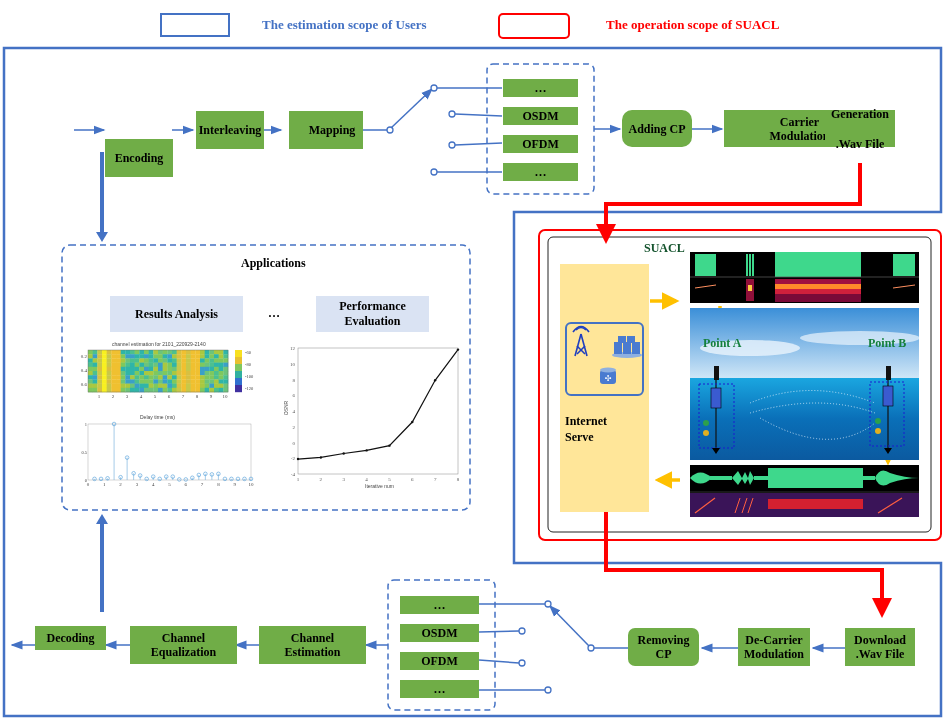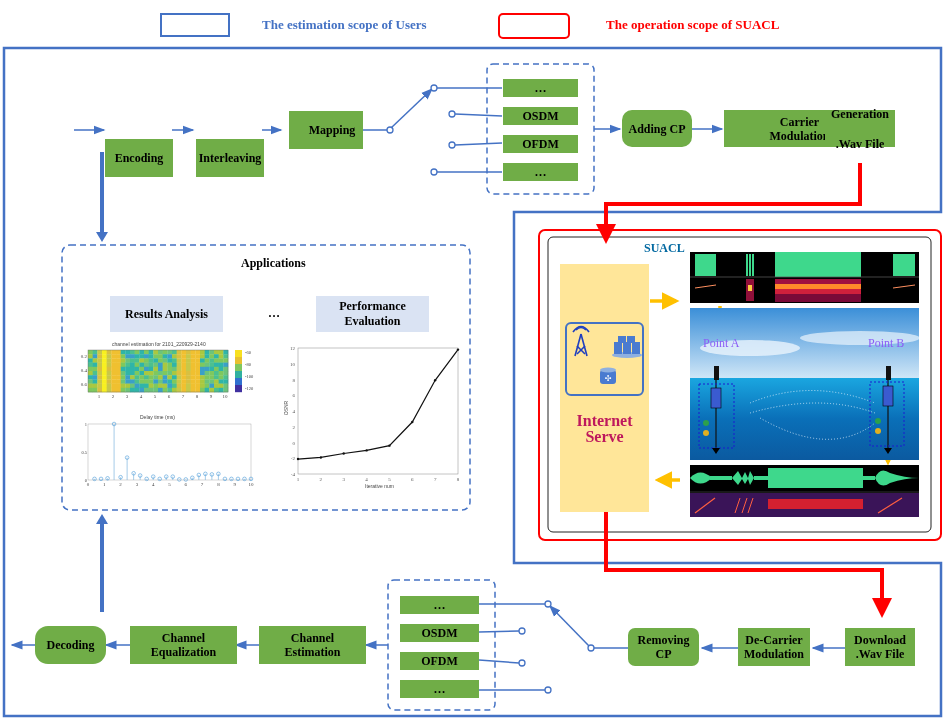--- a/index.html
+++ b/index.html
@@ -4,24 +4,24 @@
 <style>
   html,body{margin:0;padding:0;background:#fff;}
   body{width:947px;height:727px;position:relative;overflow:hidden;font-family:"Liberation Serif",serif;}
   .abs{position:absolute;}
   .gbox{position:absolute;background:#70ad47;color:#000;font-weight:bold;font-size:12px;display:flex;align-items:center;justify-content:center;text-align:center;line-height:14px;font-family:"Liberation Serif",serif;}
   .gsmall{font-size:12px;}
   .lbox{position:absolute;background:#dae3f3;font-weight:bold;font-size:12px;display:flex;align-items:center;justify-content:center;text-align:center;line-height:15px;}
   .legend-text{position:absolute;font-weight:bold;font-size:13px;}
   svg.overlay{position:absolute;left:0;top:0;}
   .title-app{position:absolute;font-weight:bold;font-size:12px;}
-  .suacl-lbl{position:absolute;color:#0369a1;font-weight:bold;font-size:12px;font-family:Liberation Serif, serif;}
-  .pt-lbl{position:absolute;color:#8b5cf6;font-weight:normal;font-size:12px;}
+  .suacl-lbl{position:absolute;color:#14532d;font-weight:bold;font-size:12px;font-family:Liberation Serif, serif;}
+  .pt-lbl{position:absolute;color:#15803d;font-weight:bold;font-size:12px;}
   .serve{position:absolute;background:#ffe699;}
-  .serve-text{position:absolute;color:#be185d;font-weight:bold;font-size:16px;text-align:center;line-height:16px;}
+  .serve-text{position:absolute;color:#000000;font-weight:bold;font-size:12px;line-height:16px;}
   .plot-text{position:absolute;font-family:"Liberation Sans",sans-serif;font-size:5px;color:#444;}
 </style>
 </head>
 <body>
 
 <div class="abs" style="left:160px;top:13px;width:70px;height:24px;border:2px solid #4472c4;box-sizing:border-box;"></div>
 <div class="legend-text" style="left:262px;top:17px;color:#4472c4;">The estimation scope of Users</div>
 <div class="abs" style="left:498px;top:13px;width:72px;height:26px;border:2px solid #ff0000;border-radius:5px;box-sizing:border-box;"></div>
 <div class="legend-text" style="left:606px;top:17px;color:#ff0000;">The operation scope of SUACL</div>
 
@@ -94,42 +94,42 @@
   <circle cx="548" cy="690" r="3" fill="#fff" stroke="#4472c4" stroke-width="1.3"></circle>
   <line x1="479" y1="690" x2="545" y2="690" stroke="#4472c4" stroke-width="1.5"></line>
   <rect x="388" y="580" width="107" height="130" rx="6" fill="none" stroke="#4472c4" stroke-width="1.5" stroke-dasharray="6,4"></rect>
   <line x1="388" y1="645" x2="366" y2="645" stroke="#4472c4" stroke-width="1.5" marker-end="url(#ab)"></line>
   <line x1="259" y1="645" x2="236" y2="645" stroke="#4472c4" stroke-width="1.5" marker-end="url(#ab)"></line>
   <line x1="130" y1="645" x2="106" y2="645" stroke="#4472c4" stroke-width="1.5" marker-end="url(#ab)"></line>
   <line x1="35" y1="645" x2="12" y2="645" stroke="#4472c4" stroke-width="1.5" marker-end="url(#ab)"></line>
 </svg>
 
 <div class="gbox" style="left:105px;top:111px;width:68px;height:38px;margin-top:28px;">Encoding</div>
-<div class="gbox" style="left:196px;top:111px;width:68px;height:38px;margin-top:28px;">Interleaving</div>
+<div class="gbox" style="left:196px;top:111px;width:68px;height:38px;">Interleaving</div>
 <div class="gbox" style="left:289px;top:111px;width:62px;height:38px;padding-left:12px;">Mapping</div>
 
 <div class="gbox gsmall" style="left:503px;top:79px;width:75px;height:18px;">…</div>
 <div class="gbox gsmall" style="left:503px;top:107px;width:75px;height:18px;">OSDM</div>
 <div class="gbox gsmall" style="left:503px;top:135px;width:75px;height:18px;">OFDM</div>
 <div class="gbox gsmall" style="left:503px;top:163px;width:75px;height:18px;">…</div>
 
 <div class="gbox" style="left:622px;top:110px;width:70px;height:37px;border-radius:10px;">
   <span>Adding CP</span>
 </div>
 <div class="gbox" style="left:724px;top:110px;width:83px;height:37px;flex-direction:column;padding-left:34px;">
   <span>Carrier</span>
   <span>Modulation</span>
 </div>
 <div class="gbox" style="left:825px;top:110px;width:70px;height:37px;flex-direction:column;gap:16px;">
   <span>Generation</span>
   <span>.Wav File</span>
 </div>
 
 <div class="title-app" style="left:241px;top:256px;">Applications</div>
-<div class="lbox" style="left:110px;top:296px;width:113px;height:36px;">
+<div class="lbox" style="left:110px;top:296px;width:133px;height:36px;">
   <span>Results Analysis</span>
 </div>
 <div class="abs" style="left:268px;top:306px;font-weight:bold;font-size:12px;">…</div>
 <div class="lbox" style="left:316px;top:296px;width:113px;height:36px;flex-direction:column;">
   <span>Performance</span>
   <span>Evaluation</span>
 </div>
 
 <svg class="abs" id="heatmap" style="left:80px;top:340px;" width="180" height="80">
     <rect x="8" y="10" width="4.966666666666667" height="4.5" fill="#7ec85e"></rect>
@@ -692,15 +692,15 @@
 <div class="gbox gsmall" style="left:400px;top:680px;width:79px;height:18px;">…</div>
 
 <div class="gbox" style="left:259px;top:626px;width:107px;height:38px;flex-direction:column;">
   <span>Channel</span>
   <span>Estimation</span>
 </div>
 <div class="gbox" style="left:130px;top:626px;width:107px;height:38px;flex-direction:column;">
   <span>Channel</span>
   <span>Equalization</span>
 </div>
-<div class="gbox" style="left:35px;top:626px;width:71px;height:38px;border-radius:13px;">
+<div class="gbox" style="left:35px;top:626px;width:71px;height:24px;">
   <span>Decoding</span>
 </div>
 
 </body></html>

